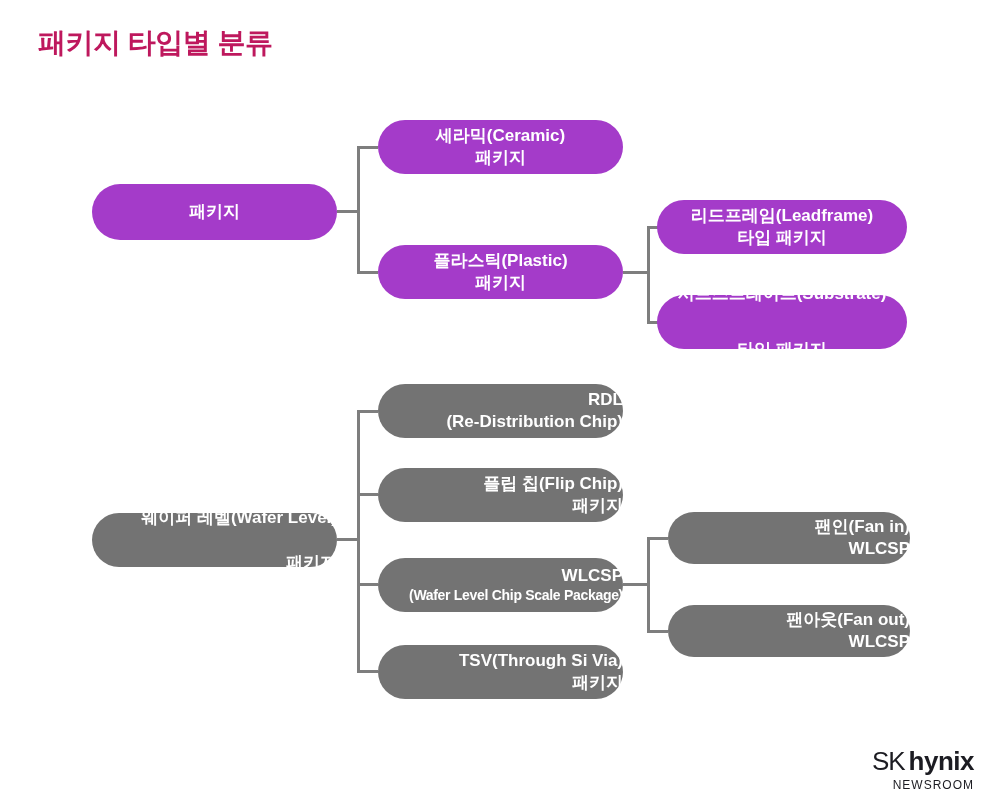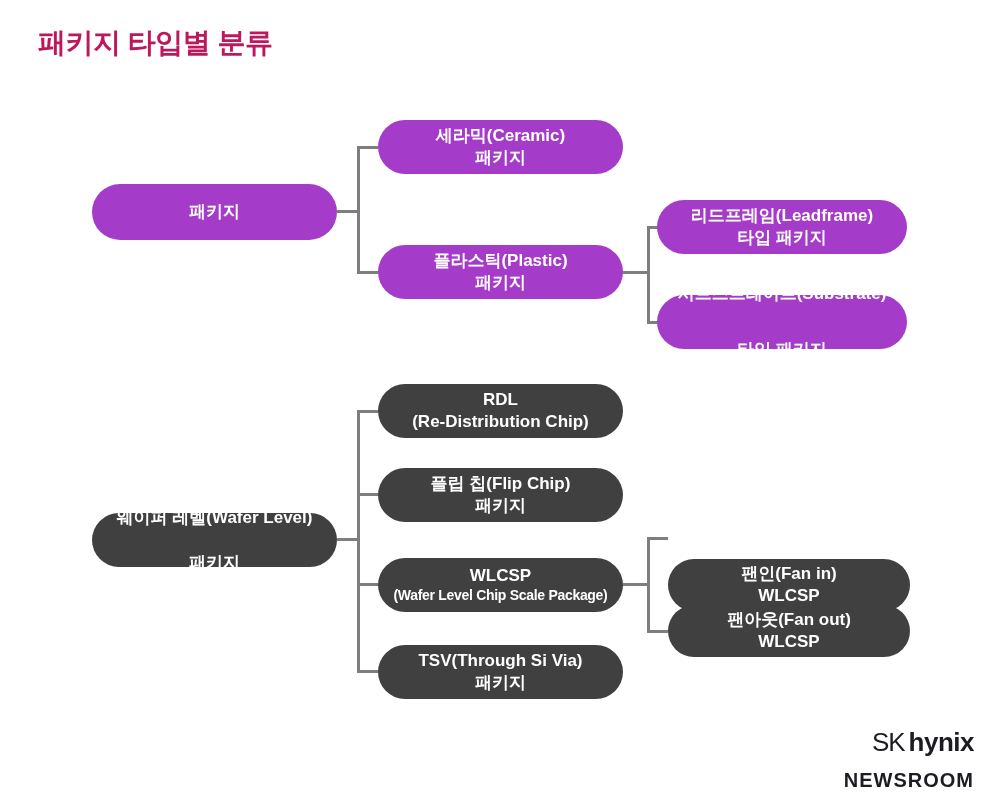--- a/index.html
+++ b/index.html
@@ -10,36 +10,36 @@
   .title{
     position:absolute;left:38px;top:24px;
     font-size:28px;font-weight:700;color:#be185d;letter-spacing:-0.5px;
   }
   .node{
     position:absolute;border-radius:28px;
     display:flex;flex-direction:column;align-items:center;justify-content:center;
     color:#ffffff;font-weight:700;font-size:17px;line-height:1.28;text-align:center;
   }
   .purple{background:#a43bc9;align-items:center;}
-  .teal{background:#404040;}
+  .teal{background:#737373;align-items:flex-end;}
   .node .ln{display:block;white-space:nowrap;}
   .node .ln.small{font-size:14px;letter-spacing:-0.3px;}
   .line{position:absolute;background:#7e7e7e;}
   
   #n-conventional{left:92px;top:184px;width:245px;height:56px;}
   #n-ceramic     {left:378px;top:120px;width:245px;height:54px;}
   #n-plastic     {left:378px;top:245px;width:245px;height:54px;}
   #n-leadframe   {left:657px;top:200px;width:250px;height:54px;}
   #n-substrate   {left:657px;top:295px;width:250px;height:54px;gap:34px;}
   #n-wafer       {left:92px;top:513px;width:245px;height:54px;gap:23px;}
   #n-rdl         {left:378px;top:384px;width:245px;height:54px;}
   #n-flipchip    {left:378px;top:468px;width:245px;height:54px;}
   #n-wlcsp       {left:378px;top:558px;width:245px;height:54px;}
   #n-tsv         {left:378px;top:645px;width:245px;height:54px;}
-  #n-fanin       {left:668px;top:512px;width:242px;height:52px;margin-top:47px;}
+  #n-fanin       {left:668px;top:512px;width:242px;height:52px;}
   #n-fanout      {left:668px;top:605px;width:242px;height:52px;}
   
   #c1-stub  {left:337px;top:210px;width:21px;height:3px;}
   #c1-trunk {left:357px;top:146px;width:3px;height:128px;}
   #c1-b1    {left:357px;top:146px;width:21px;height:3px;}
   #c1-b2    {left:357px;top:271px;width:21px;height:3px;}
   #c2-stub  {left:623px;top:271px;width:26px;height:3px;}
   #c2-trunk {left:647px;top:226px;width:3px;height:98px;}
   #c2-b1    {left:647px;top:226px;width:13px;height:3px;}
   #c2-b2    {left:647px;top:321px;width:13px;height:3px;}
@@ -51,21 +51,21 @@
   #c3-b4    {left:357px;top:670px;width:21px;height:3px;}
   #c4-stub  {left:623px;top:583px;width:26px;height:3px;}
   #c4-trunk {left:647px;top:537px;width:3px;height:96px;}
   #c4-b1    {left:647px;top:537px;width:21px;height:3px;}
   #c4-b2    {left:647px;top:630px;width:21px;height:3px;}
   
   .logo{position:absolute;right:26px;bottom:18px;text-align:right;color:#1c1c22;}
   .logo .row1{font-size:26px;line-height:26px;}
   .logo .sk{font-weight:400;letter-spacing:-1px;}
   .logo .hynix{font-weight:600;margin-left:4px;letter-spacing:-0.5px;}
-  .logo .row2{font-size:20px;font-weight:700;letter-spacing:1px;margin-top:14px;}
+  .logo .row2{font-size:12px;font-weight:400;letter-spacing:1px;margin-top:4px;}
 </style>
 </head>
 <body>
 
 <div class="title">패키지 타입별 분류</div>
 
 <div class="line" id="c1-stub"></div>
 <div class="line" id="c1-trunk"></div>
 <div class="line" id="c1-b1"></div>
 <div class="line" id="c1-b2"></div>

